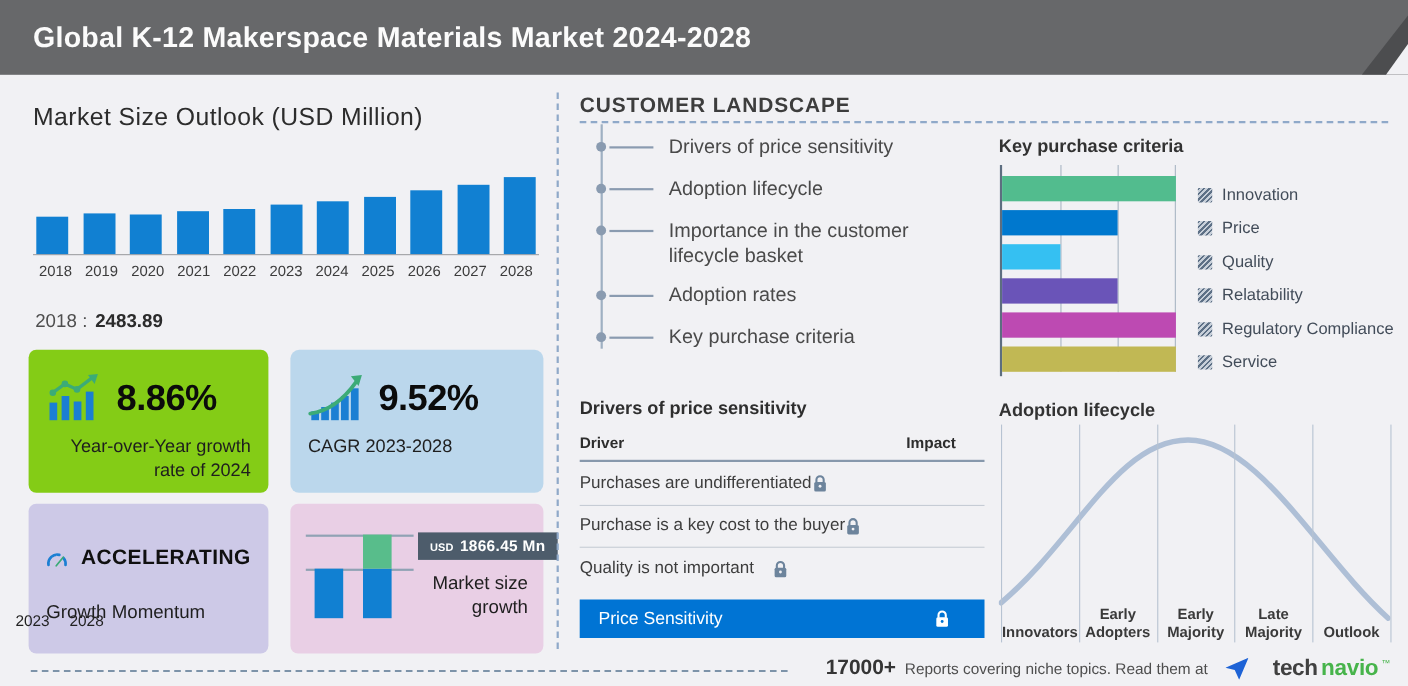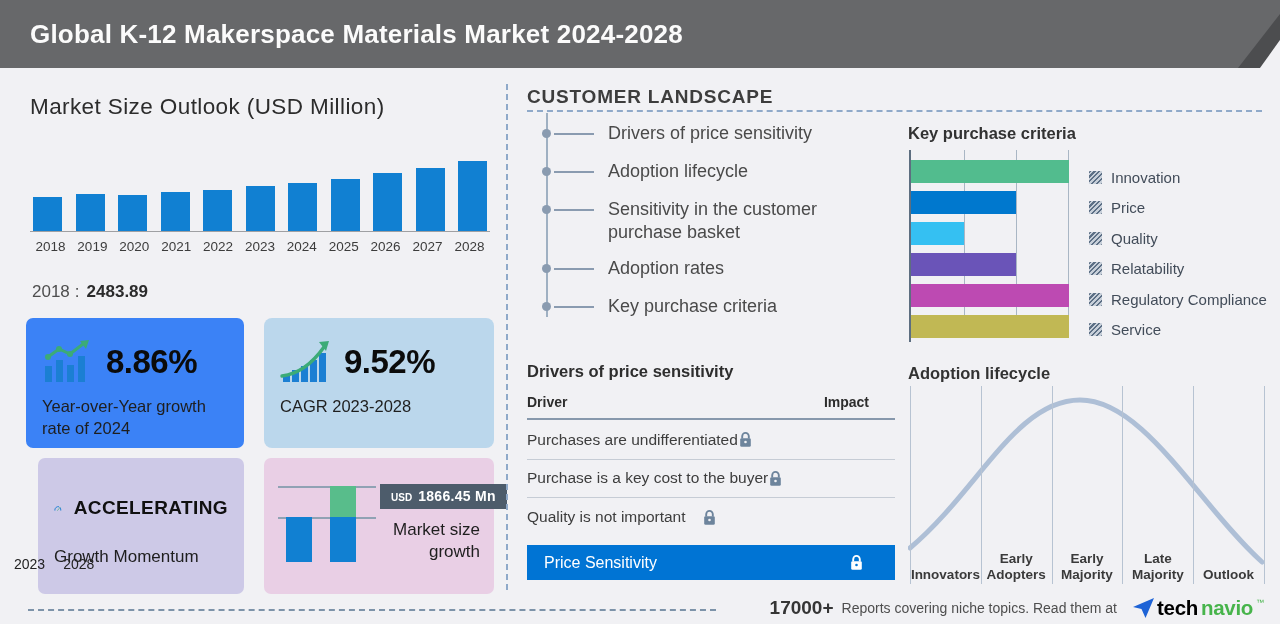--- a/index.html
+++ b/index.html
@@ -21,23 +21,23 @@
   .ms-bar { width:29px; background:#1180d2; }
   .ms-years { position:absolute; left:30px; top:239px; width:460px; display:flex; justify-content:space-between; }
   .ms-years span { width:41px; text-align:center; font-size:13.5px; color:#3c3c3c; }
   .ms-base { position:absolute; left:32px; top:282px; font-size:17px; color:#4e4e4e; }
   .ms-base .sep { margin:0 7px 0 5px; }
   .ms-base b { color:#2b2b2b; font-weight:700; }
 
   .stats { position:absolute; left:26px; top:318px; width:468px; display:grid;
       grid-template-columns:218px 230px; grid-template-rows:130px 136px; gap:10px 20px; }
   .card { border-radius:7px; padding:14px 16px; }
-  .card.green  { background:#3b82f6; }
+  .card.green  { background:#84cc16;text-align:right; }
   .card.blue   { background:#bbd7ec;border-radius:8px; }
-  .card.purple { background:#cdc9e7;margin-left:12px; }
+  .card.purple { background:#cdc9e7; }
   .card.pink   { background:#e9cfe5; padding:12px 14px; }
   .icon-row { display:flex; align-items:center; gap:12px; margin-top:8px; }
   .big { font-size:33px; font-weight:800; color:#0b0b0b; letter-spacing:-0.5px; }
   .cap { margin-top:12px; font-size:16.5px; color:#1e1e1e; line-height:1.32; }
   .acc { font-size:19px; font-weight:800; color:#101010; letter-spacing:0.4px; }
   .card.purple .icon-row { margin-top:16px; }
   .card.purple .cap { margin-top:18px; font-size:17px; }
 
   .pink-wrap { display:flex; gap:8px;text-align:right; }
   .mini { position:relative; width:98px; height:76px; margin-top:16px; flex:none; }
@@ -98,21 +98,21 @@
   .al-curve { position:absolute; left:0; top:0; }
   .al-label { position:absolute; bottom:1px; width:72px; height:44px; display:flex; align-items:flex-end;
       justify-content:center; text-align:center; font-size:13.5px; font-weight:700; color:#3a3a3a; line-height:1.2; }
 
   
   .f-dash { position:absolute; left:28px; top:609px; width:688px; height:0; border-top:2px dashed #7d93a9; }
   .f-text { position:absolute; right:16px; top:592px; height:32px; display:flex; align-items:center; gap:8px; }
   .f-count { font-size:19px; font-weight:800; color:#353535; }
   .f-note { font-size:14px; color:#4e4e4e; }
   .logo { display:flex; align-items:center; gap:3px; margin-left:8px; }
-  .logo .lt { font-size:20.5px; font-weight:800; color:#000000; letter-spacing:-0.3px; }
+  .logo .lt { font-size:20.5px; font-weight:800; color:#404040; letter-spacing:-0.3px;margin-left:19px; }
   .logo .ln { font-size:20.5px; font-weight:800; color:#47b44b; letter-spacing:-0.3px; }
   .logo .tm { font-size:8px; color:#47b44b; align-self:flex-start; margin-top:2px; }
 </style>
 </head>
 <body>
 
 <div class="canvas">
 
   <header class="hdr">
     <h1>Global K-12 Makerspace Materials Market 2024-2028</h1>
@@ -228,21 +228,21 @@
     <span>2028</span>
   </div>
 
   <div class="vsep"></div>
   <div class="hsep"></div>
 
   <h2 class="cl-title">CUSTOMER LANDSCAPE</h2>
   <ul class="cl-list" id="clList">
       <li><span>Drivers of price sensitivity</span></li>
       <li><span>Adoption lifecycle</span></li>
-      <li><span>Sensitivity in the customer purchase basket</span></li>
+      <li><span>Importance in the customer lifecycle basket</span></li>
       <li><span>Adoption rates</span></li>
       <li><span>Key purchase criteria</span></li>
     </ul>
 
   <h3 class="dps-title">Drivers of price sensitivity</h3>
   <div class="dps-head">
     <span>Driver</span>
     <span>Impact</span>
   </div>
   <div class="dps-rows" id="dpsRows">

